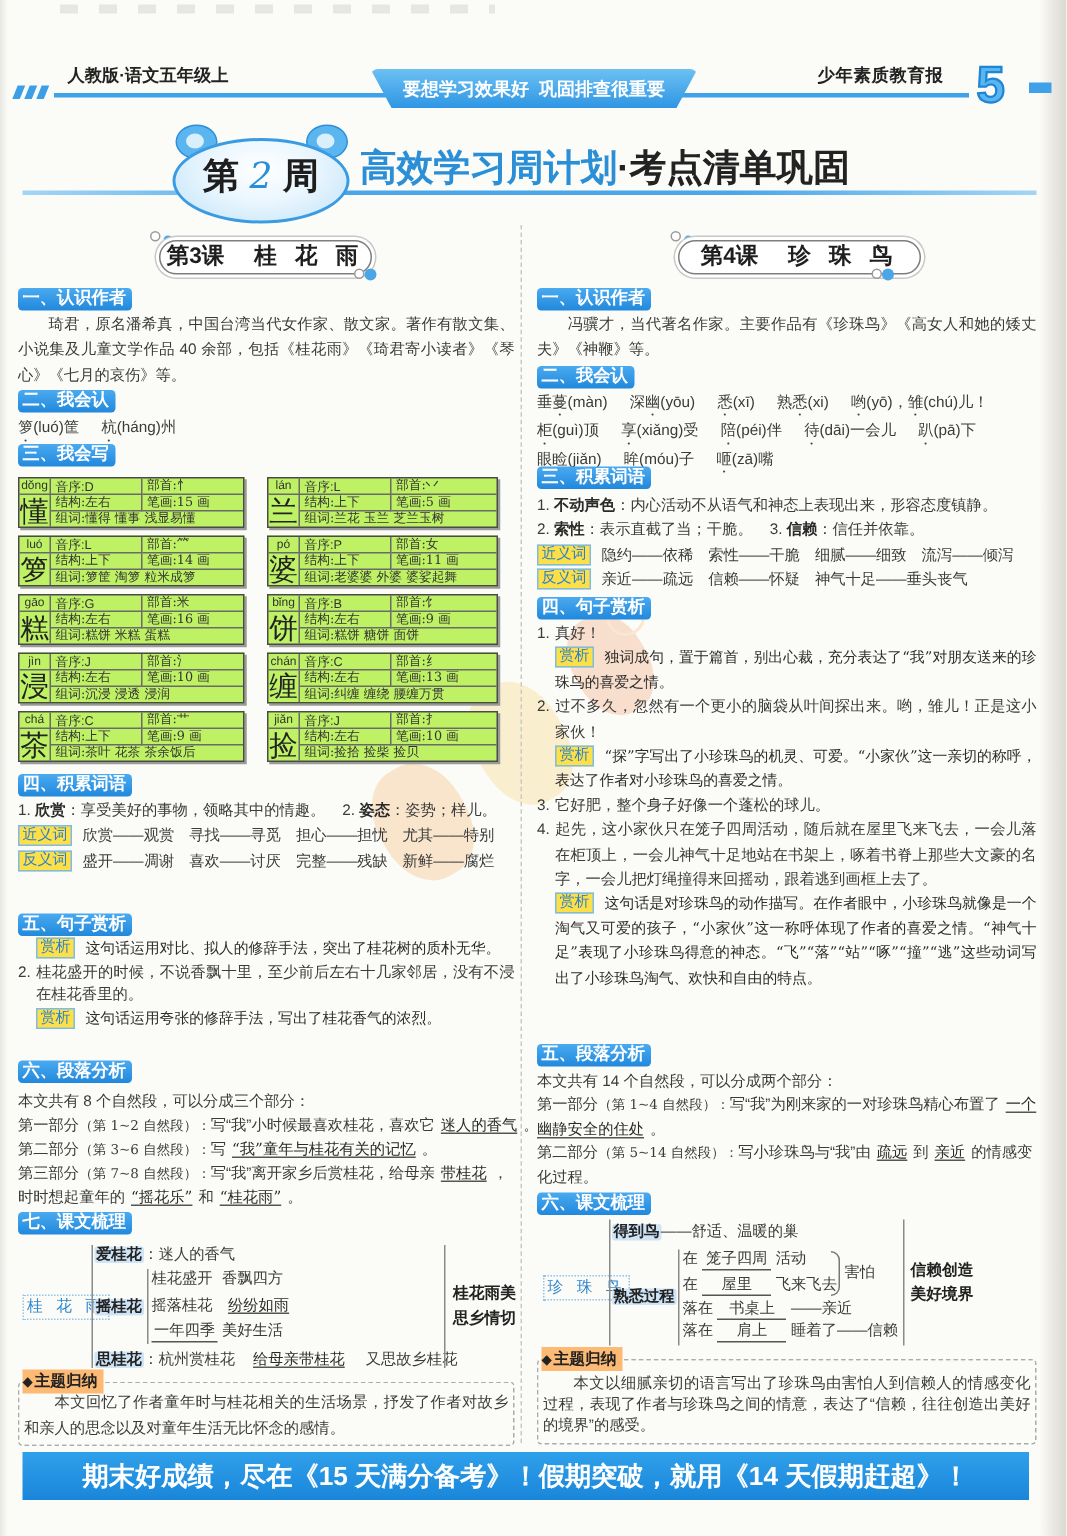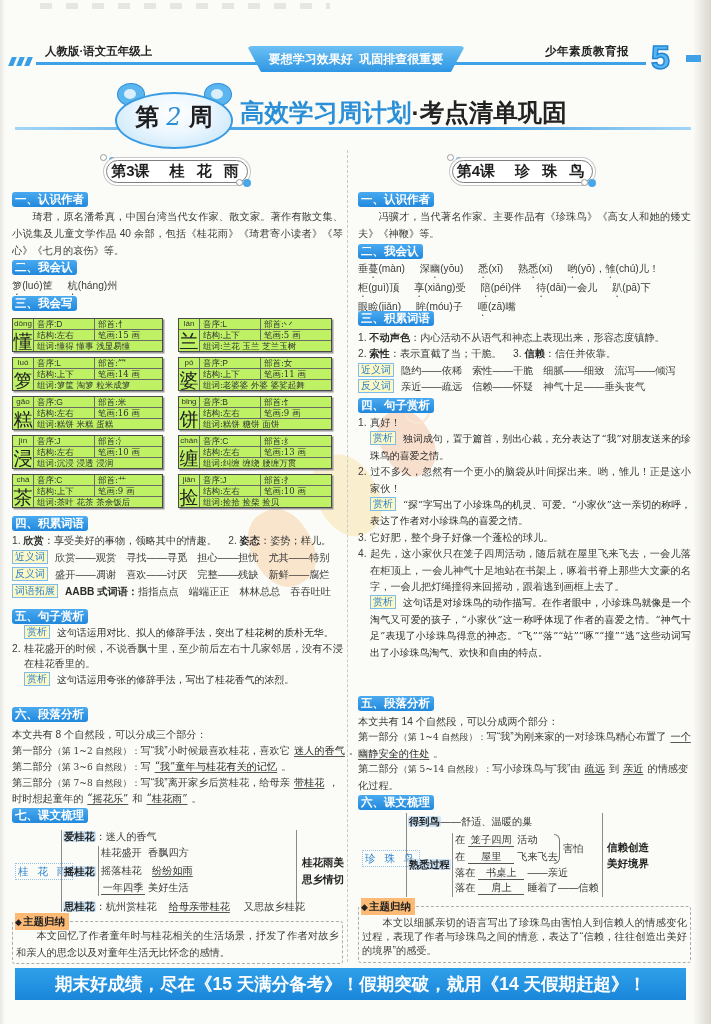--- a/index.html
+++ b/index.html
@@ -43,21 +43,21 @@
 .circ.hollow{width:7px;height:7px;border:1px solid #9a9a9a;background:#fff;}
 .circ.blue{width:6px;height:6px;background:#4aa6e8;}
 .circ.blue.big{width:8px;height:8px;}
 
 
 .sec{position:absolute;height:15px;line-height:15px;padding:0 4px 0 3px;font-size:11.5px;font-weight:bold;color:#fff;background:linear-gradient(180deg,#4aaaf0 0%,#2188dc 100%);border-radius:3px;white-space:nowrap;}
 
 
 .blk{position:absolute;text-align:justify;}
 .indent{text-indent:2em;}
-.tag{display:inline-block;font-size:10px;line-height:12px;padding:0 2px;border:1px solid #7dbbe9;background:#fef9c3;color:#2a7fd0;margin-right:7px;text-indent:0;vertical-align:1px;}
+.tag{display:inline-block;font-size:10px;line-height:12px;padding:0 2px;border:1px solid #7dbbe9;background:#fde047;color:#2a7fd0;margin-right:7px;text-indent:0;vertical-align:1px;}
 .pair{margin-right:10px;white-space:nowrap;}
 .term{font-weight:bold;color:#2a2a2a;}
 .q{padding-left:12px;text-indent:-12px;}
 .num{display:inline-block;width:12px;text-indent:0;}
 .ana{padding-left:12px;font-family:"DejaVu Serif",serif;font-size:9.9px;color:#2c2c2c;}
 .range{font-family:"DejaVu Serif",serif;font-size:9px;}
 .blank{font-family:"DejaVu Serif",serif;text-decoration:underline;text-underline-offset:2px;text-decoration-color:#555;padding:0 4px;color:#2a2a2a;}
 .dot{-webkit-text-emphasis:filled dot;text-emphasis:filled dot;-webkit-text-emphasis-position:under;text-emphasis-position:under right;-webkit-text-emphasis-color:#444;text-emphasis-color:#444;}
 .rc{margin-right:12px;white-space:nowrap;}
 .rc.join{margin-left:-12px;}
@@ -246,23 +246,20 @@
 <div class="blk" style="left:12px;top:532px;width:331px;line-height:17px;text-align:left">
   <div>
     <span>1.</span> <span class="term">欣赏</span><span>：享受美好的事物，领略其中的情趣。</span>&nbsp;&nbsp;&nbsp;
     <span>2.</span> <span class="term">姿态</span><span>：姿势；样儿。</span>
   </div>
   <div style="white-space:nowrap">
     <span class="tag">近义词</span><span class="pair">欣赏——观赏</span><span class="pair">寻找——寻觅</span><span class="pair">担心——担忧</span><span class="pair">尤其——特别</span>
   </div>
   <div style="white-space:nowrap">
     <span class="tag">反义词</span><span class="pair">盛开——凋谢</span><span class="pair">喜欢——讨厌</span><span class="pair">完整——残缺</span><span class="pair">新鲜——腐烂</span>
-  </div>
-  <div style="white-space:nowrap">
-    <span class="tag">词语拓展</span><span class="term">AABB 式词语：</span><span class="pair">指指点点</span><span class="pair">端端正正</span><span class="pair">林林总总</span><span class="pair">吞吞吐吐</span>
   </div>
 </div>
 
 <div class="sec" style="left:12px;top:609px">五、句子赏析</div>
 <div class="blk" style="left:12px;top:625px;width:331px;line-height:15.5px">
   <div class="ana"><span class="tag">赏析</span><span>这句话运用对比、拟人的修辞手法，突出了桂花树的质朴无华。</span></div>
   <div class="q"><span class="num">2.</span><span>桂花盛开的时候，不说香飘十里，至少前后左右十几家邻居，没有不浸在桂花香里的。</span></div>
   <div class="ana"><span class="tag">赏析</span><span>这句话运用夸张的修辞手法，写出了桂花香气的浓烈。</span></div>
 </div>
 
@@ -290,21 +287,21 @@
   <div class="summ" style="left:290px;top:46px">思乡情切</div>
 </div>
 
 <div class="theme" style="left:12px;top:921px;width:331px;height:43px;line-height:16.5px;padding-top:6px">
   <span class="theme-label"><span class="diamond-icon"></span><span>主题归纳</span></span>
   <div class="theme-text">本文回忆了作者童年时与桂花相关的生活场景，抒发了作者对故乡和亲人的思念以及对童年生活无比怀念的感情。</div>
 </div>
 
 <span class="circ hollow" style="left:447px;top:154px"></span>
 <span class="circ blue" style="left:456px;top:157px"></span>
-<div class="a pill" style="left:452px;width:141px">
+<div class="a pill" style="left:452px;width:162px">
   <span>第4课</span><span class="pname">珍 珠 鸟</span>
 </div>
 <span class="circ hollow" style="left:581px;top:179px"></span>
 <span class="circ blue big" style="left:588px;top:179px"></span>
 
 <div class="sec" style="left:358px;top:192px">一、认识作者</div>
 <p class="blk indent" style="left:358px;top:208px;width:333px;line-height:17px">冯骥才，当代著名作家。主要作品有《珍珠鸟》《高女人和她的矮丈夫》《神鞭》等。</p>
 
 <div class="sec" style="left:358px;top:244px">二、我会认</div>
 <div class="blk" style="left:358px;top:261px;width:333px;line-height:16px;text-align:left">

